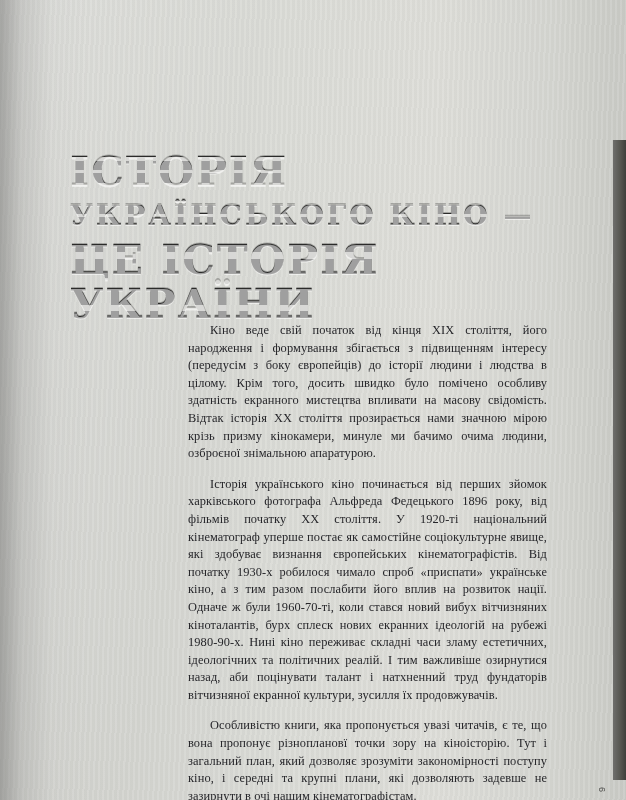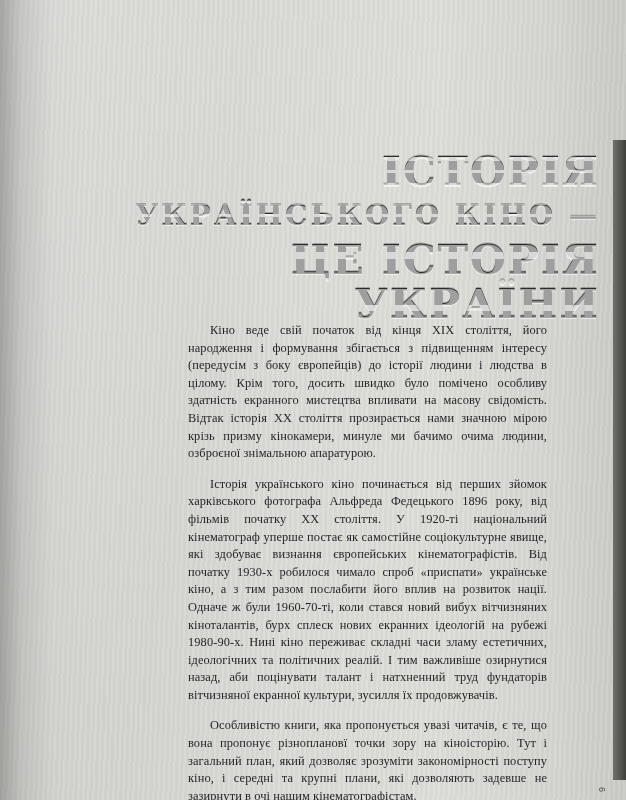--- a/index.html
+++ b/index.html
@@ -49,21 +49,20 @@
     height: 640px;
     background: linear-gradient(90deg, #6f6f6d 0%, #55554f 60%, #3f3f3b 100%);
   }
 
   
   .title-block {
     position: absolute;
     right: 26px;
     top: 150px;
     width: 530px;
-    text-align: right;
   }
   .title-line {
     font-family: "DejaVu Serif", serif;
     font-weight: bold;
     font-size: 40px;
     line-height: 44px;
     letter-spacing: 2px;
     color: #2e2e2c;
     text-transform: uppercase;
     

